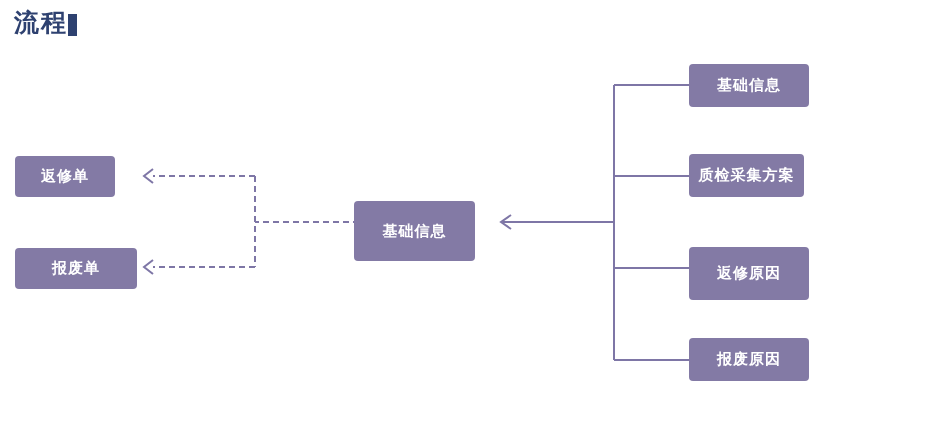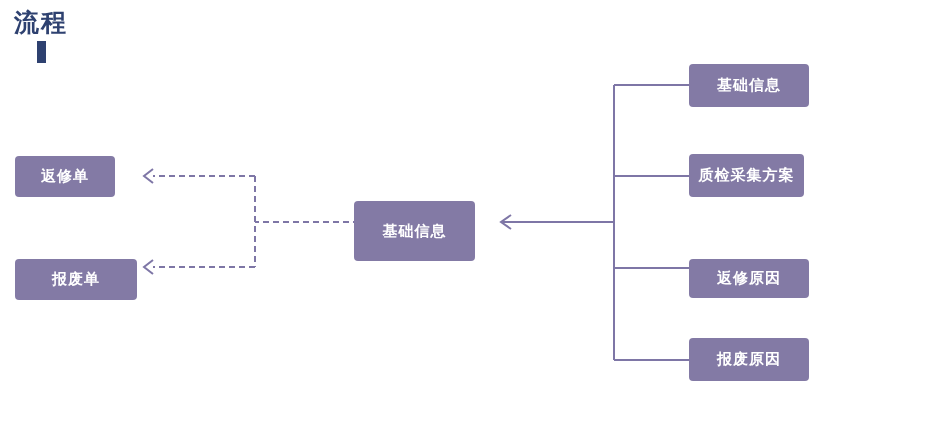--- a/index.html
+++ b/index.html
@@ -15,21 +15,20 @@
   }
 
   
   .title-row {
     position: absolute;
     left: 14px;
     top: 8px;
     display: flex;
     align-items: center;
     z-index: 2;
-    flex-direction: column;
   }
   .page-title {
     font-size: 25px;
     font-weight: bold;
     letter-spacing: 2px;
     color: var(--accent, #2e4170);
     line-height: 1.2;
   }
   .title-bar-accent {
     width: 9px;
@@ -61,25 +60,25 @@
     background: var(--node-fill, #837aa5);
     color: var(--node-text, #ffffff);
     font-size: 15px;
     font-weight: bold;
     letter-spacing: 1px;
     border-radius: 4px;
     z-index: 1;
     white-space: nowrap;
   }
   .node-repair-order  { left: 15px;  top: 156px; width: 100px; height: 41px; }
-  .node-scrap-order   { left: 15px;  top: 259px; width: 122px; height: 41px; }
+  .node-scrap-order   { left: 15px;  top: 248px; width: 122px; height: 41px; }
   .node-basic-info    { left: 354px; top: 201px; width: 121px; height: 60px; }
   .node-qc-item       { left: 689px; top: 64px;  width: 120px; height: 43px; }
   .node-qc-plan       { left: 689px; top: 154px; width: 115px; height: 43px; }
-  .node-repair-reason { left: 689px; top: 247px; width: 120px; height: 39px; margin-top: 12px; }
+  .node-repair-reason { left: 689px; top: 247px; width: 120px; height: 53px; }
   .node-scrap-reason  { left: 689px; top: 338px; width: 120px; height: 43px; text-align: center; }
 </style>
 </head>
 <body>
 
 <div class="canvas">
 
   <div class="title-row">
     <div class="page-title">流程</div>
     <div class="title-bar-accent"></div>

